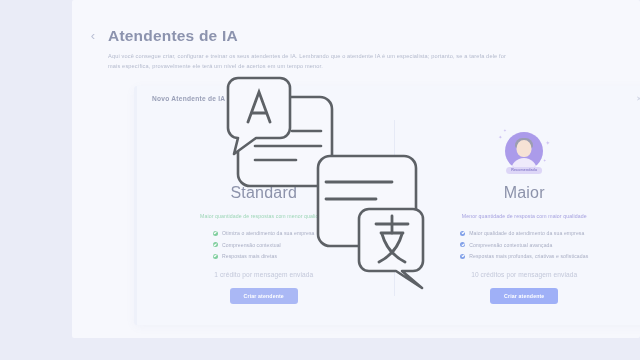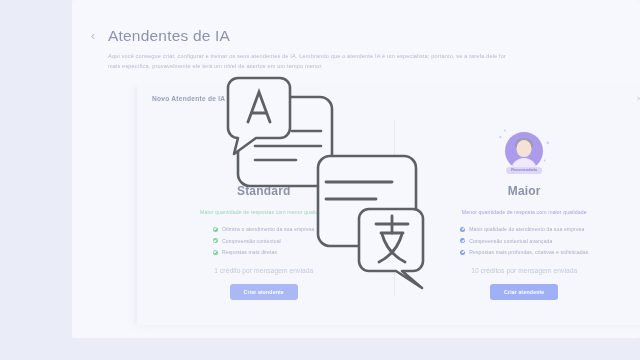--- a/index.html
+++ b/index.html
@@ -33,21 +33,21 @@
   .title-row { display: flex; align-items: center; gap: 10px; }
   .back-chevron {
     width: 10px; height: 10px;
     color: #b9bed4;
     font-size: 13px; line-height: 10px;
     display: flex; align-items: center; justify-content: center;
     cursor: pointer;
   }
   .page-title {
     font-size: 15.5px;
-    font-weight: 400;
+    font-weight: 700;
     color: #8c93ae;
     letter-spacing: .2px;
   }
   .page-sub {
     margin-top: 6px;
     margin-left: 20px;
     font-size: 5.6px;
     line-height: 1.85;
     color: #b4bacd;
     max-width: 412px;
@@ -161,22 +161,22 @@
     font-size: 3.6px;
     font-weight: 700;
     padding: 1.6px 5px;
     border-radius: 6px;
     white-space: nowrap;
     letter-spacing: .1px;
   }
 
   .plan-name {
     margin-top: 14px;
-    font-size: 12px;
-    font-weight: 700;
+    font-size: 16px;
+    font-weight: 400;
     color: #8d93ab;
     letter-spacing: .2px;
   }
   .plan-tag {
     margin-top: 11px;
     font-size: 5.2px;
     letter-spacing: .1px;
   }
   .plan-tag.green  { color: #9dd6b7; }
   .plan-tag.purple { color: #a6a2e0; }

